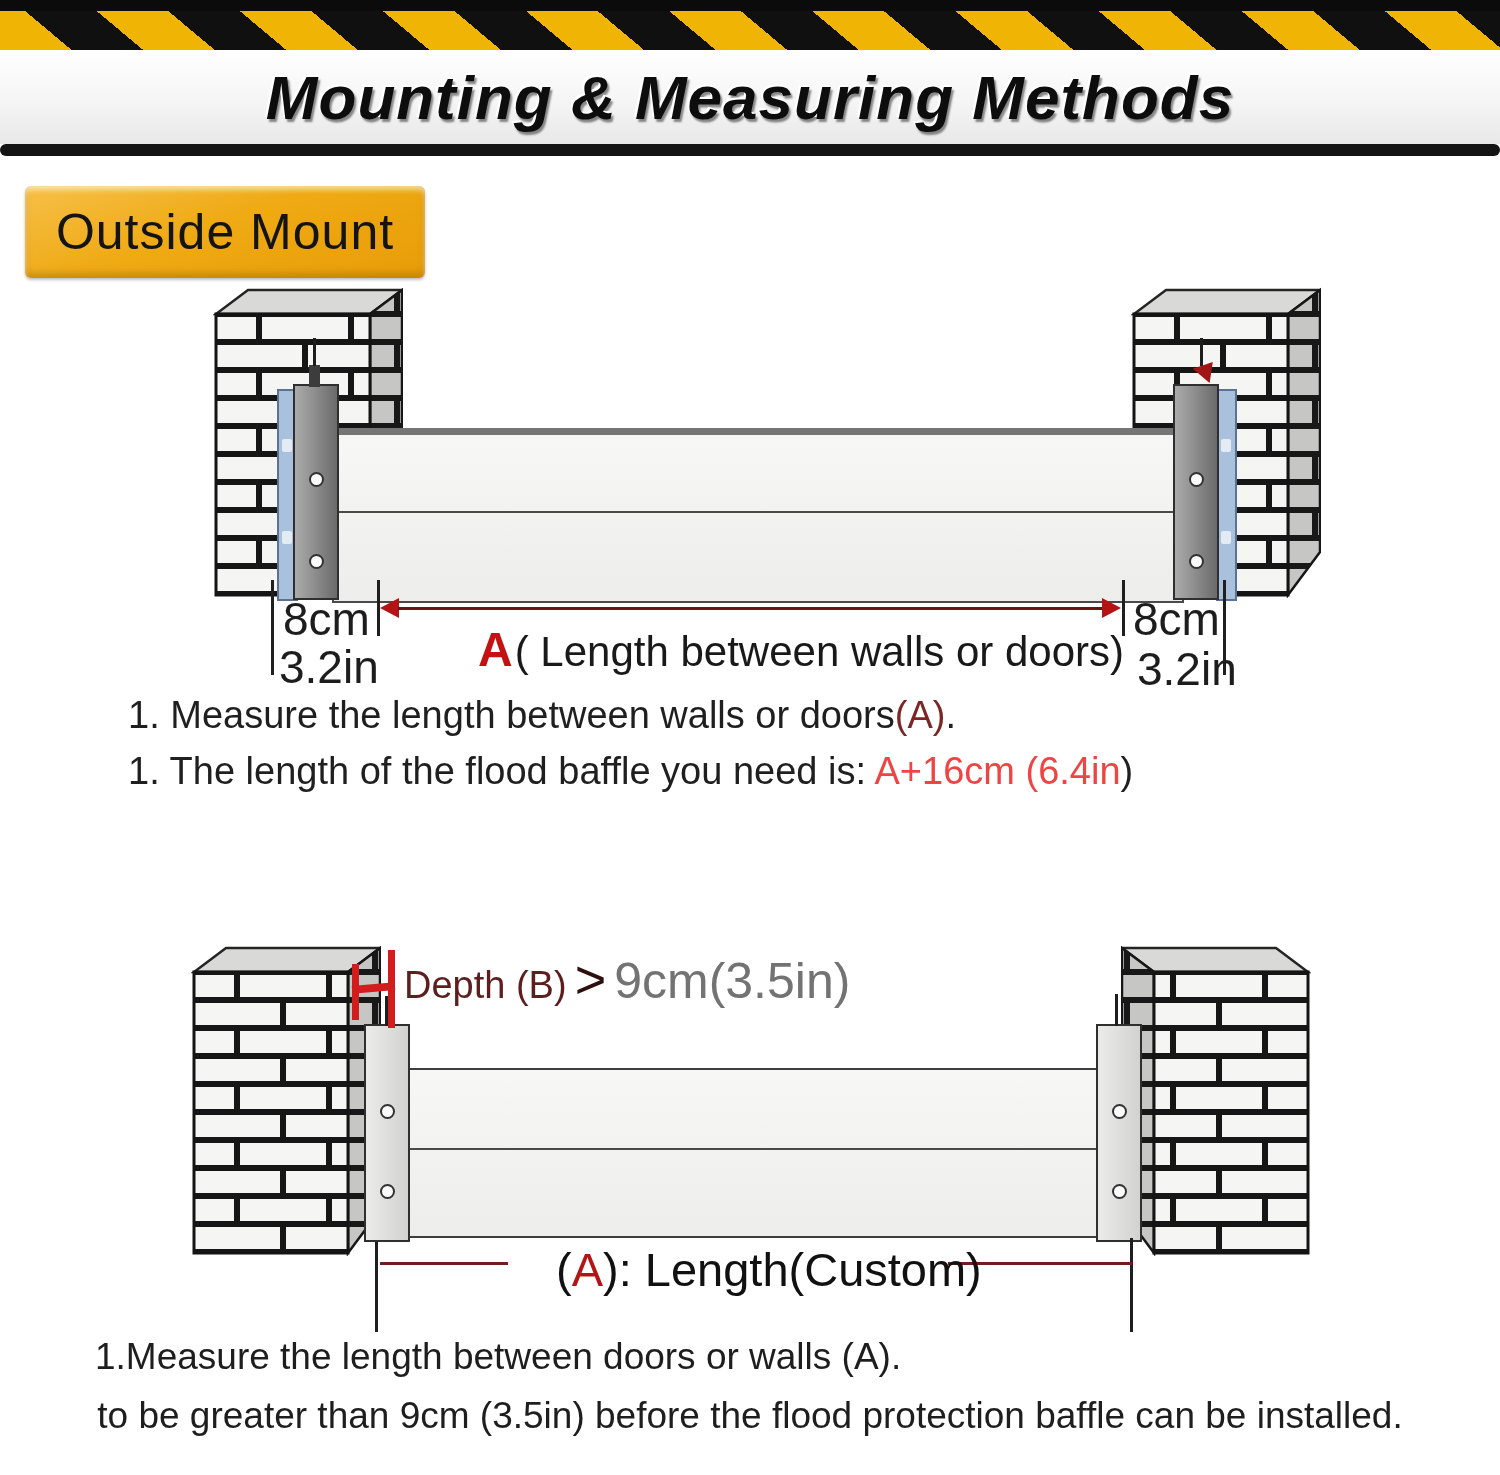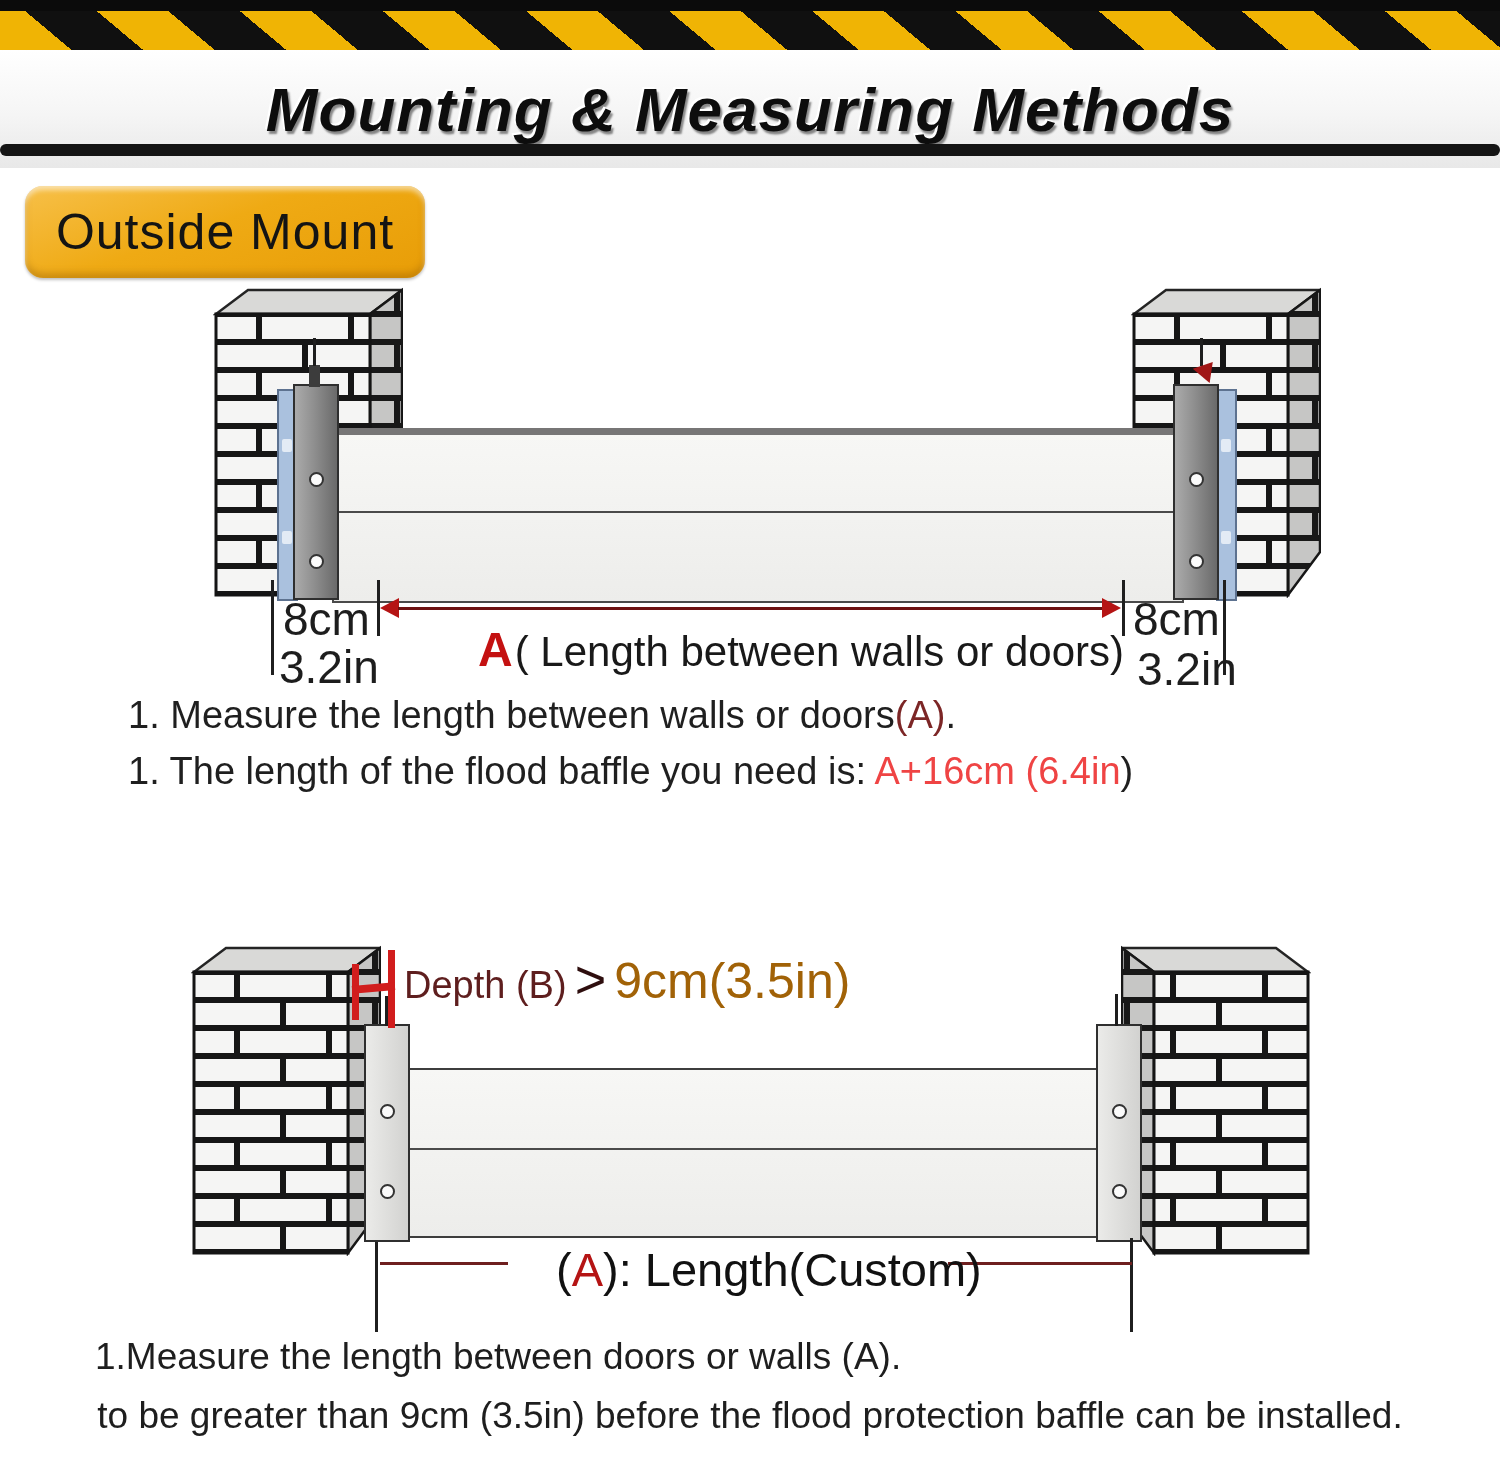--- a/index.html
+++ b/index.html
@@ -4,29 +4,29 @@
 <style>
   html,body{margin:0;padding:0;background:#ffffff;}
   #stage{position:relative;width:1500px;height:1475px;margin:0 auto;background:#ffffff;
          font-family:"Liberation Sans",sans-serif;overflow:hidden;}
   .abs{position:absolute;}
 
   
   .hazard{left:0;top:0;width:1500px;height:50px;
           background:repeating-linear-gradient(40deg,#f0b404 0 46px,#101010 46px 92px);}
   .hazard-topbar{left:0;top:0;width:1500px;height:11px;background:#0b0b0b;}
-  .titleband{left:0;top:50px;width:1500px;height:118px;
+  .titleband{left:0;top:50px;width:1500px;height:94px;
              background:linear-gradient(180deg,#ffffff 0%,#f5f5f5 55%,#e8e8e8 100%);
              display:flex;align-items:center;justify-content:center;}
   .title{font-size:62px;font-weight:700;font-style:italic;color:#0d0d0d;letter-spacing:1px;
          text-shadow:-2px -2px 0 #ffffff,2px 3px 2px rgba(0,0,0,0.45);}
   .divider{left:0;top:144px;width:1500px;height:12px;background:#141414;border-radius:6px;}
 
   
-  .badge{border-radius:18px;display:flex;align-items:center;justify-content:center;
+  .badge{border-radius:6px;display:flex;align-items:center;justify-content:center;
          background:linear-gradient(160deg,#f7c049 0%,#efaa14 45%,#e89d07 100%);
          box-shadow:inset 0 4px 5px rgba(255,255,255,.55), inset 0 -5px 7px rgba(120,70,0,.3), 0 2px 3px rgba(0,0,0,.25);
          font-size:50px;color:#141414;letter-spacing:1px;}
   .badge-outside{left:25px;top:186px;width:400px;height:92px;}
   .badge-inside{left:28px;top:850px;width:374px;height:90px;}
 
   
   .pillar{width:190px;height:312px;display:block;}
   .mirror{transform:scaleX(-1);}
 
@@ -56,21 +56,21 @@
   .spanlabel{display:flex;align-items:baseline;z-index:6;white-space:nowrap;}
   .spanlabel .redA{font-size:48px;font-weight:700;color:#c41111;margin-right:2px;}
   .spanlabel .rest{font-size:42px;color:#191919;}
 
   
   .bracket{z-index:7;}
   .bracket div{position:absolute;background:#d11d1d;}
   .depthlabel{display:flex;align-items:baseline;gap:8px;z-index:7;white-space:nowrap;}
   .depthlabel .d1{font-size:38px;color:#5e1e1e;}
   .depthlabel .d2{font-size:54px;color:#2e0e0e;}
-  .depthlabel .d3{font-size:50px;color:#a16207;}
+  .depthlabel .d3{font-size:50px;color:#737373;}
 
   .lenlabel{display:flex;align-items:baseline;z-index:6;font-size:47px;color:#111;white-space:nowrap;}
   .lenlabel .redA{color:#b51414;}
 
   
   .steps{font-size:38px;color:#1f1f1f;line-height:56px;white-space:nowrap;}
   .em1{color:#7c2626;}
   .em2{color:#ef4444;}
   .bsteps{font-size:37px;color:#1e1e1e;white-space:nowrap;text-align:center;}
   .bsteps-center{text-align:center;line-height:44px;}

